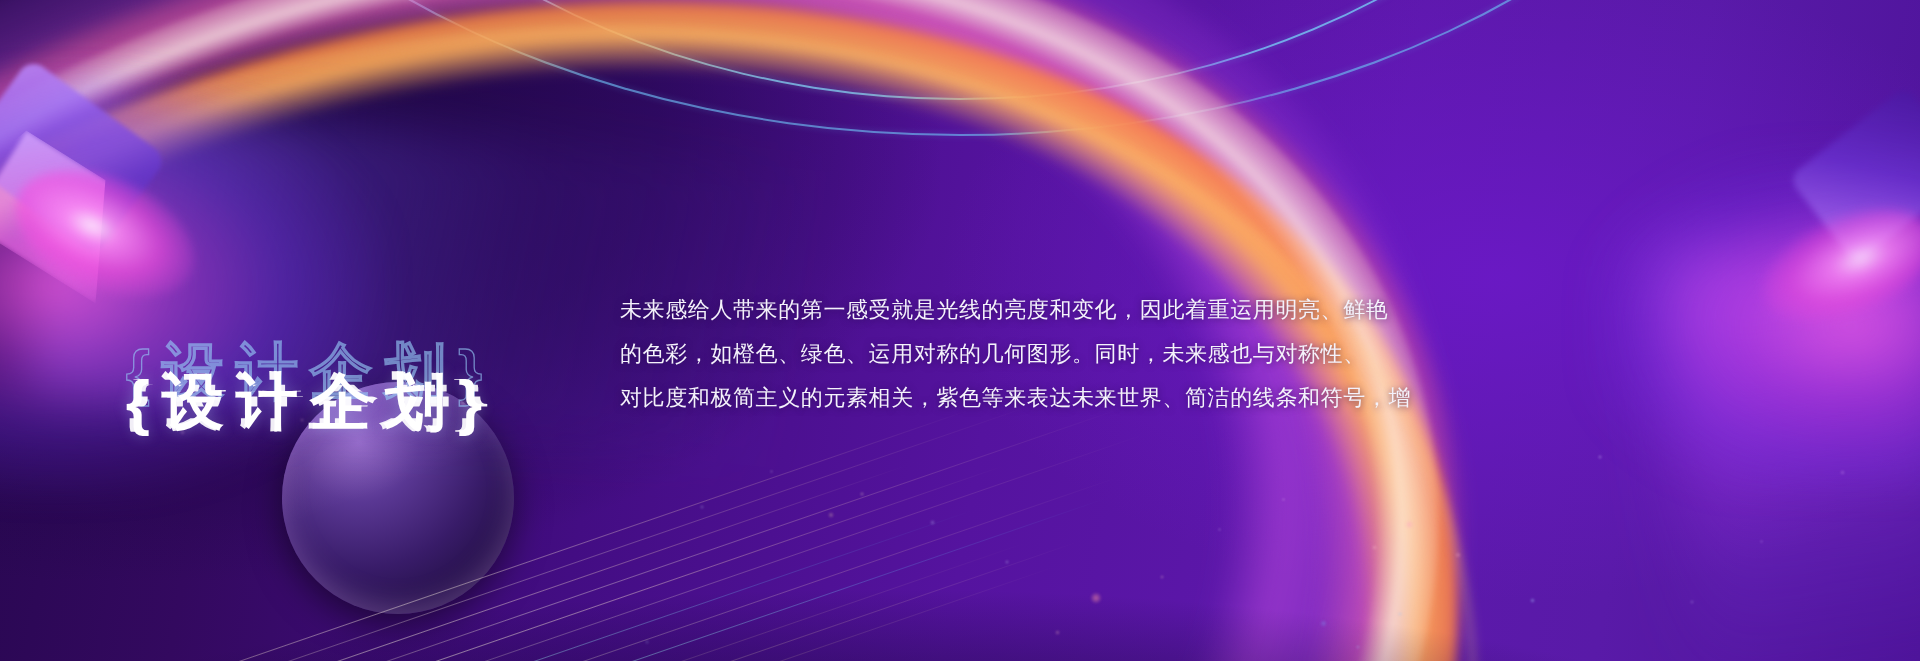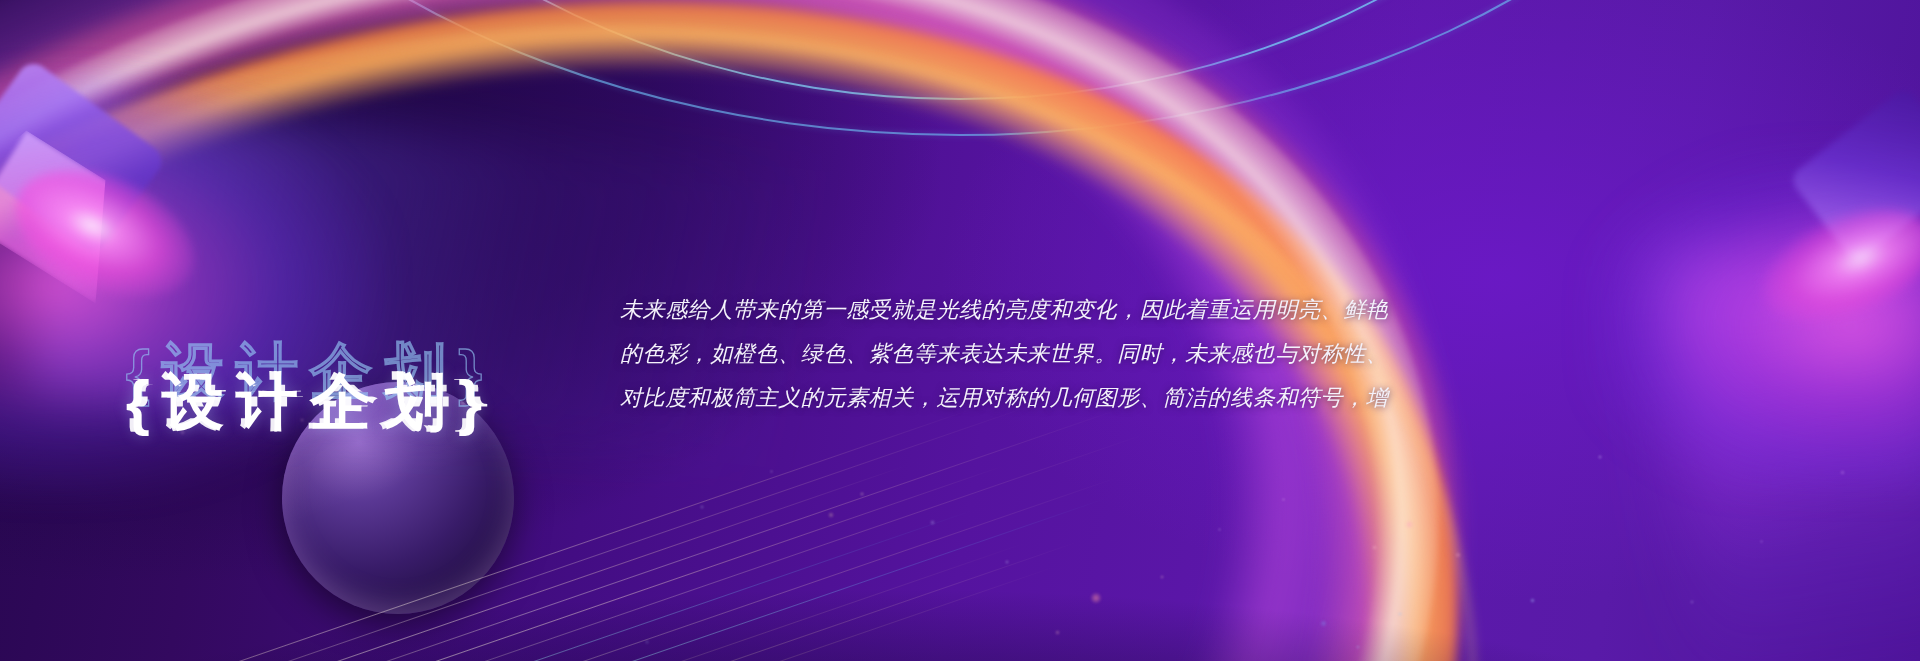--- a/index.html
+++ b/index.html
@@ -212,21 +212,20 @@
   .slice-4{ clip-path:inset(30% 0 62% 0); margin-left:4px;  opacity:.9;}
 
   .body-text{
     margin-top:46px;
     width:846px;
     color:#f4f2fb;
     font-size:22px;
     line-height:44px;
     letter-spacing:.6px;
     text-shadow:0 1px 7px rgba(40,10,80,.75);
-    font-style:italic;
   }
   .body-text p{ margin:0; white-space:nowrap; }
 </style>
 </head>
 <body>
 
 <div id="stage">
 
   <div class="layer bg-vignette-tl"></div>
 
@@ -307,18 +306,18 @@
       <div class="title-ghost">{设计企划}</div>
       <div class="title-main">{设计企划}</div>
       <div class="title-slice slice-1">{设计企划}</div>
       <div class="title-slice slice-2">{设计企划}</div>
       <div class="title-slice slice-3">{设计企划}</div>
       <div class="title-slice slice-4">{设计企划}</div>
     </div>
 
     <div class="body-text">
       <p>未来感给人带来的第一感受就是光线的亮度和变化，因此着重运用明亮、鲜艳</p>
-      <p>的色彩，如橙色、绿色、紫色等来表达未来世界。同时，未来感也与对称性、</p>
-      <p>对比度和极简主义的元素相关，运用对称的几何图形、简洁的线条和符号，增</p>
+      <p>的色彩，如橙色、绿色、运用对称的几何图形。同时，未来感也与对称性、</p>
+      <p>对比度和极简主义的元素相关，紫色等来表达未来世界、简洁的线条和符号，增</p>
     </div>
 
   </div>
 </div>
 
 </body></html>

